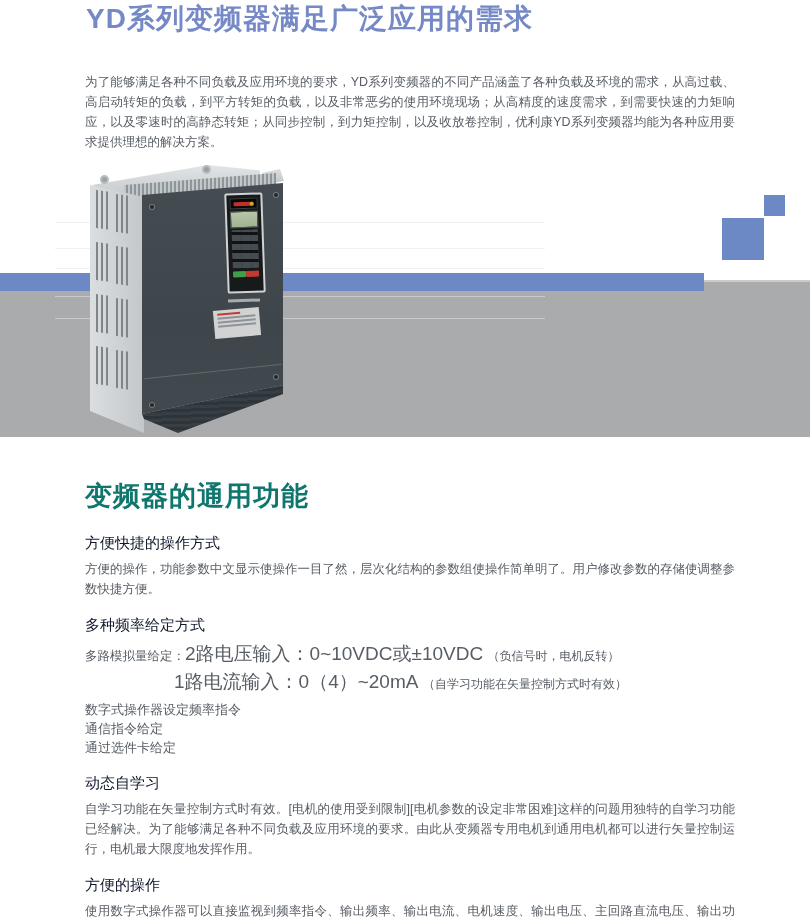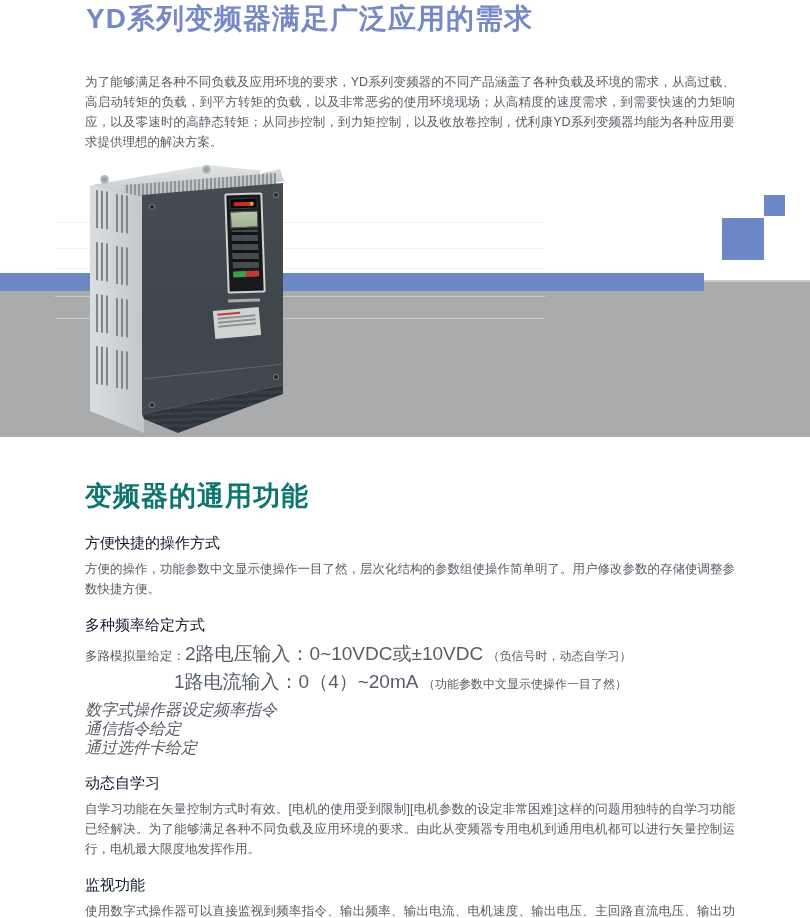--- a/index.html
+++ b/index.html
@@ -127,21 +127,21 @@
   }
   h3.sub { font-size:15px; font-weight:normal; color:#0f172a; line-height:20px;
     margin-top:16px; margin-bottom:6px; }
   .body-text { font-size:12.5px; line-height:20px; color:#575d64; text-align:justify; }
 
   .freq-line { color:#575d64; line-height:26px; white-space:nowrap; }
   .freq-line .t-normal { font-size:12.5px; }
   .freq-line .t-big { font-size:19px; }
   .freq-line .t-note { font-size:12px; }
   .freq-line2 { padding-left:89px; }
-  .freq-extra { font-size:16px; line-height:19px; color:#575d64;font-style:italic; }
+  .freq-extra { font-size:13px; line-height:19px; color:#575d64; }
   .freq-extra-block { margin-top:3px; }
 </style>
 </head>
 <body>
 
 <h1 class="page-title">YD系列变频器满足广泛应用的需求</h1>
 
 <p class="intro">为了能够满足各种不同负载及应用环境的要求，YD系列变频器的不同产品涵盖了各种负载及环境的需求，从高过载、高启动转矩的负载，到平方转矩的负载，以及非常恶劣的使用环境现场；从高精度的速度需求，到需要快速的力矩响应，以及零速时的高静态转矩；从同步控制，到力矩控制，以及收放卷控制，优利康YD系列变频器均能为各种应用要求提供理想的解决方案。</p>
 
 <div class="photo-block">
@@ -207,31 +207,31 @@
 
 <div class="content">
   <h2 class="section-heading">变频器的通用功能</h2>
 
   <h3 class="sub">方便快捷的操作方式</h3>
   <p class="body-text">方便的操作，功能参数中文显示使操作一目了然，层次化结构的参数组使操作简单明了。用户修改参数的存储使调整参数快捷方便。</p>
 
   <h3 class="sub">多种频率给定方式</h3>
   <div class="freq-line">
     <span class="t-normal">多路模拟量给定：</span><span class="t-big">2路电压输入：0~10VDC或±10VDC</span>
-    <span class="t-note">（负信号时，动态自学习）</span>
+    <span class="t-note">（负信号时，电机反转）</span>
   </div>
   <div class="freq-line freq-line2">
     <span class="t-big">1路电流输入：0（4）~20mA</span>
-    <span class="t-note">（功能参数中文显示使操作一目了然）</span>
+    <span class="t-note">（自学习功能在矢量控制方式时有效）</span>
   </div>
   <div class="freq-extra-block">
     <div class="freq-extra">数字式操作器设定频率指令</div>
     <div class="freq-extra">通信指令给定</div>
     <div class="freq-extra">通过选件卡给定</div>
   </div>
 
   <h3 class="sub">动态自学习</h3>
   <p class="body-text">自学习功能在矢量控制方式时有效。[电机的使用受到限制][电机参数的设定非常困难]这样的问题用独特的自学习功能已经解决。为了能够满足各种不同负载及应用环境的要求。由此从变频器专用电机到通用电机都可以进行矢量控制运行，电机最大限度地发挥作用。</p>
 
-  <h3 class="sub">监视功能</h3>
+  <h3 class="sub">方便的操作</h3>
   <p class="body-text">使用数字式操作器可以直接监视到频率指令、输出频率、输出电流、电机速度、输出电压、主回路直流电压、输出功率、力矩指令、端子状态、运行状态、速度偏差、PID反馈量、PID输出量、故障记录、电机励磁电流、电机2次电流等等。这些数据监视了变频器及电机的实时工作状态，极大地方便了调试过程。</p>
 
 </div>
 
 </body></html>

